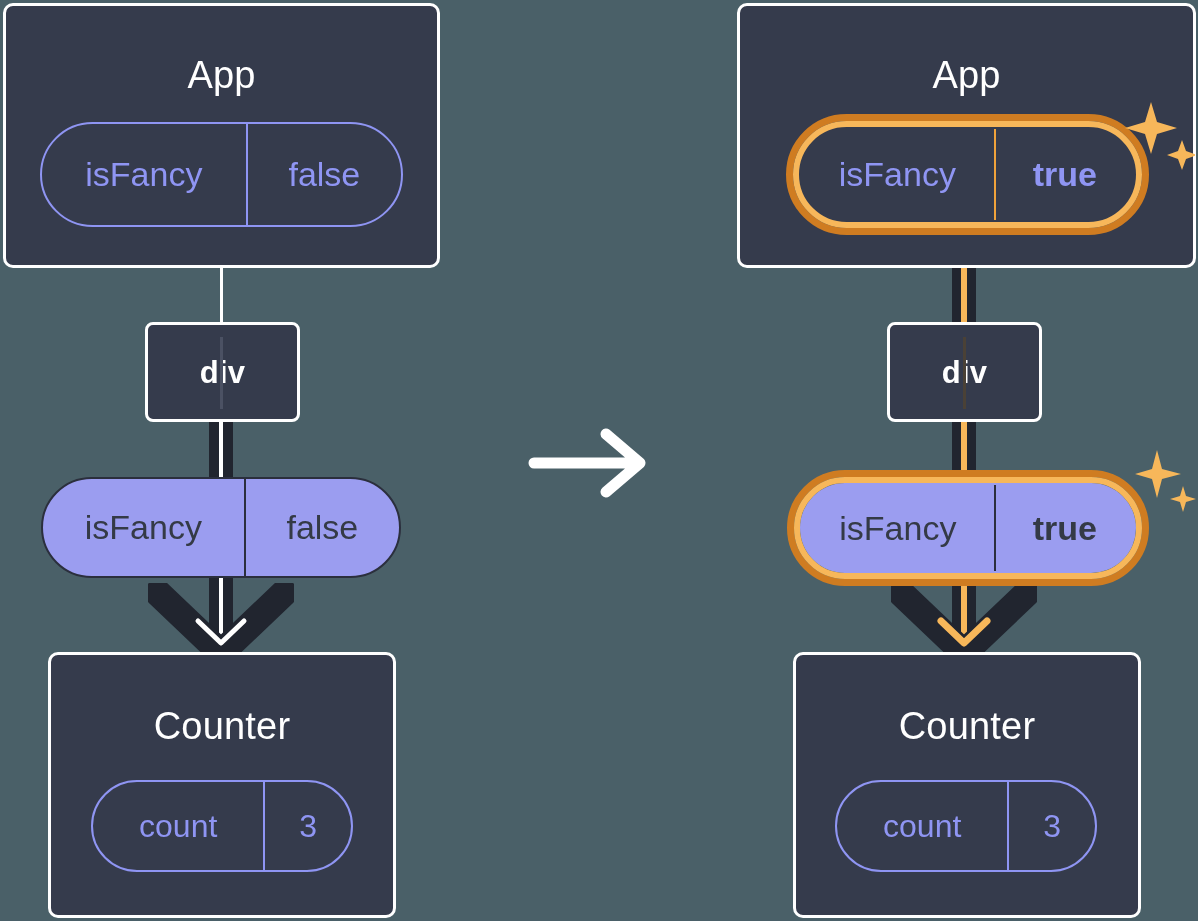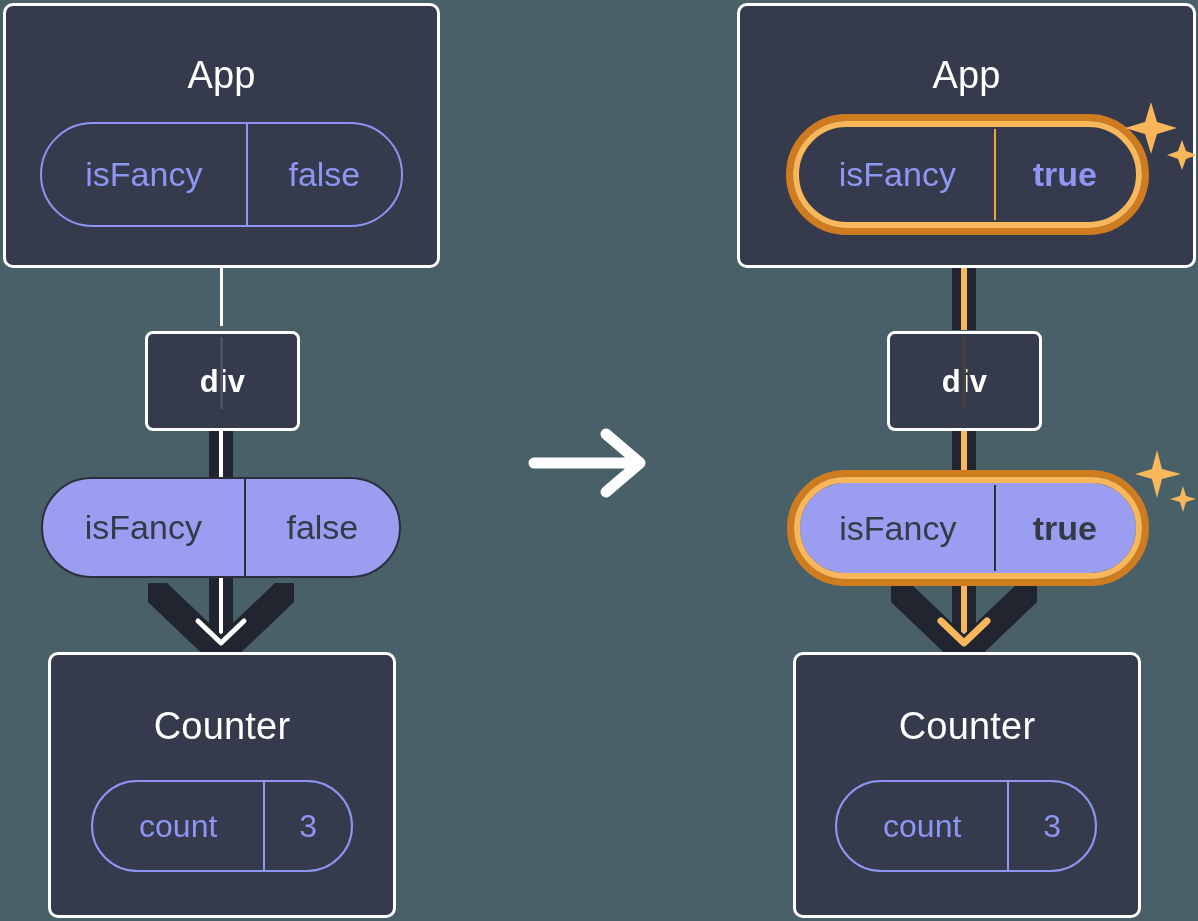--- a/index.html
+++ b/index.html
@@ -25,21 +25,20 @@
   .node-box {
     position: absolute;
     background: #353b4c;
     border: 3px solid #ffffff;
     border-radius: 10px;
     box-sizing: border-box;
     z-index: 6;
   }
   .node-box.small {
     border-radius: 8px;
-    margin-top: 9px;
   }
 
   .node-title {
     position: absolute;
     left: 0;
     right: 0;
     text-align: center;
     color: #ffffff;
     font-size: 38px;
     font-weight: 400;

